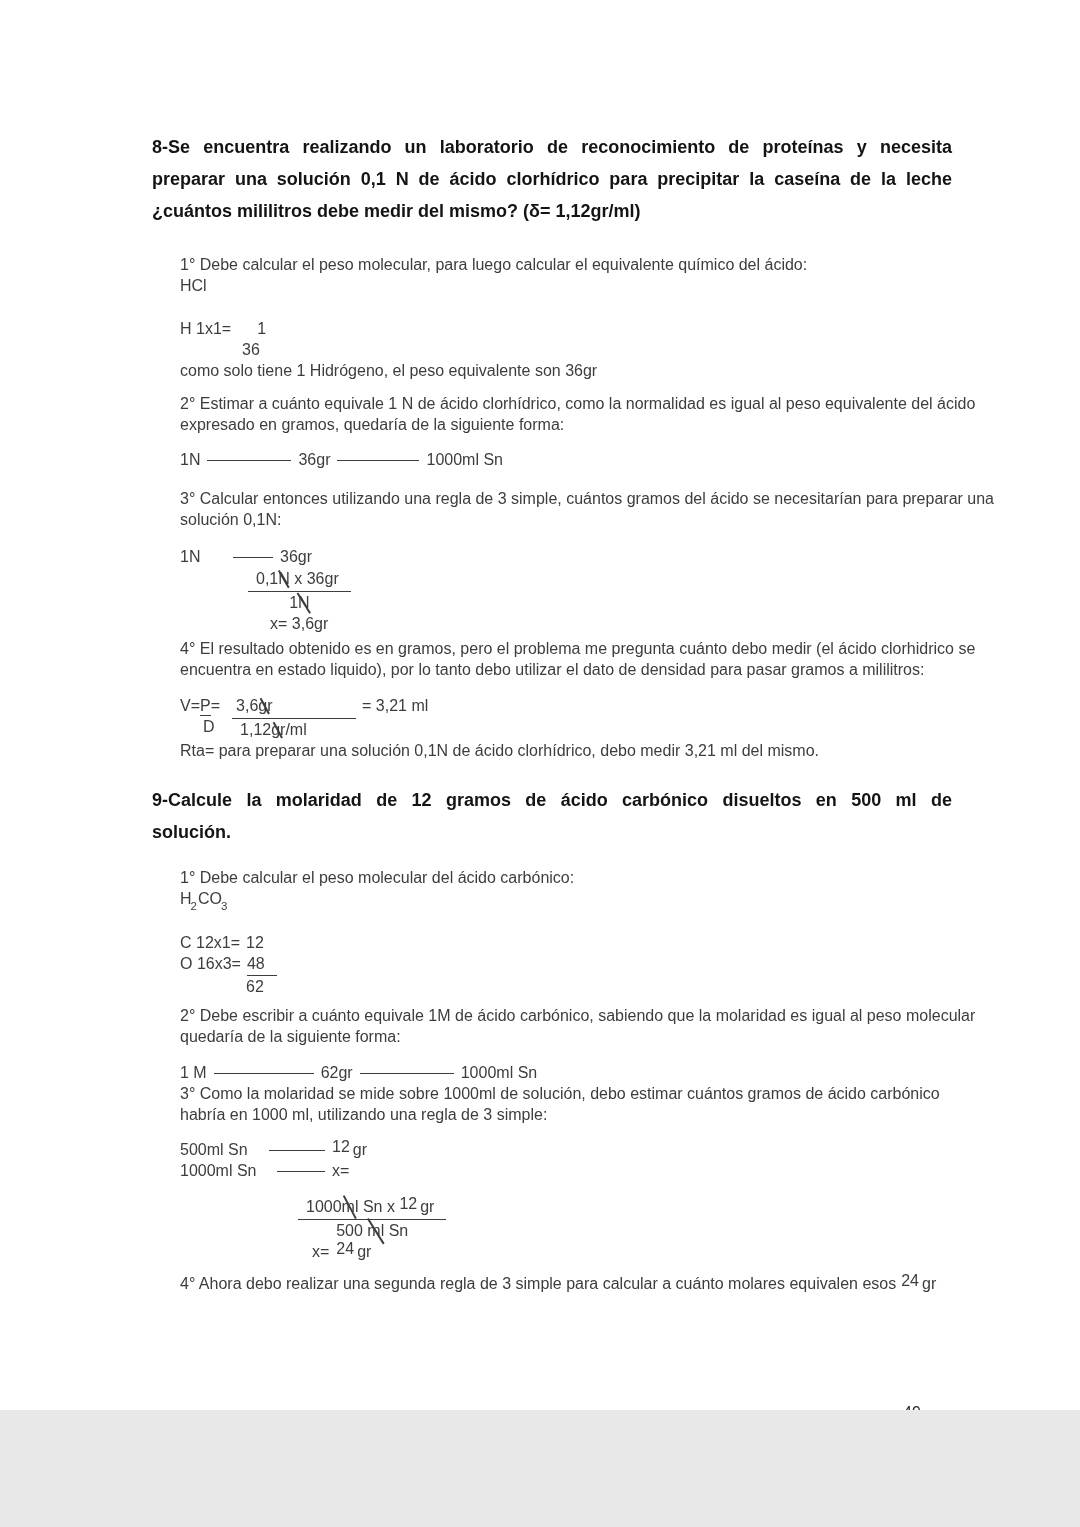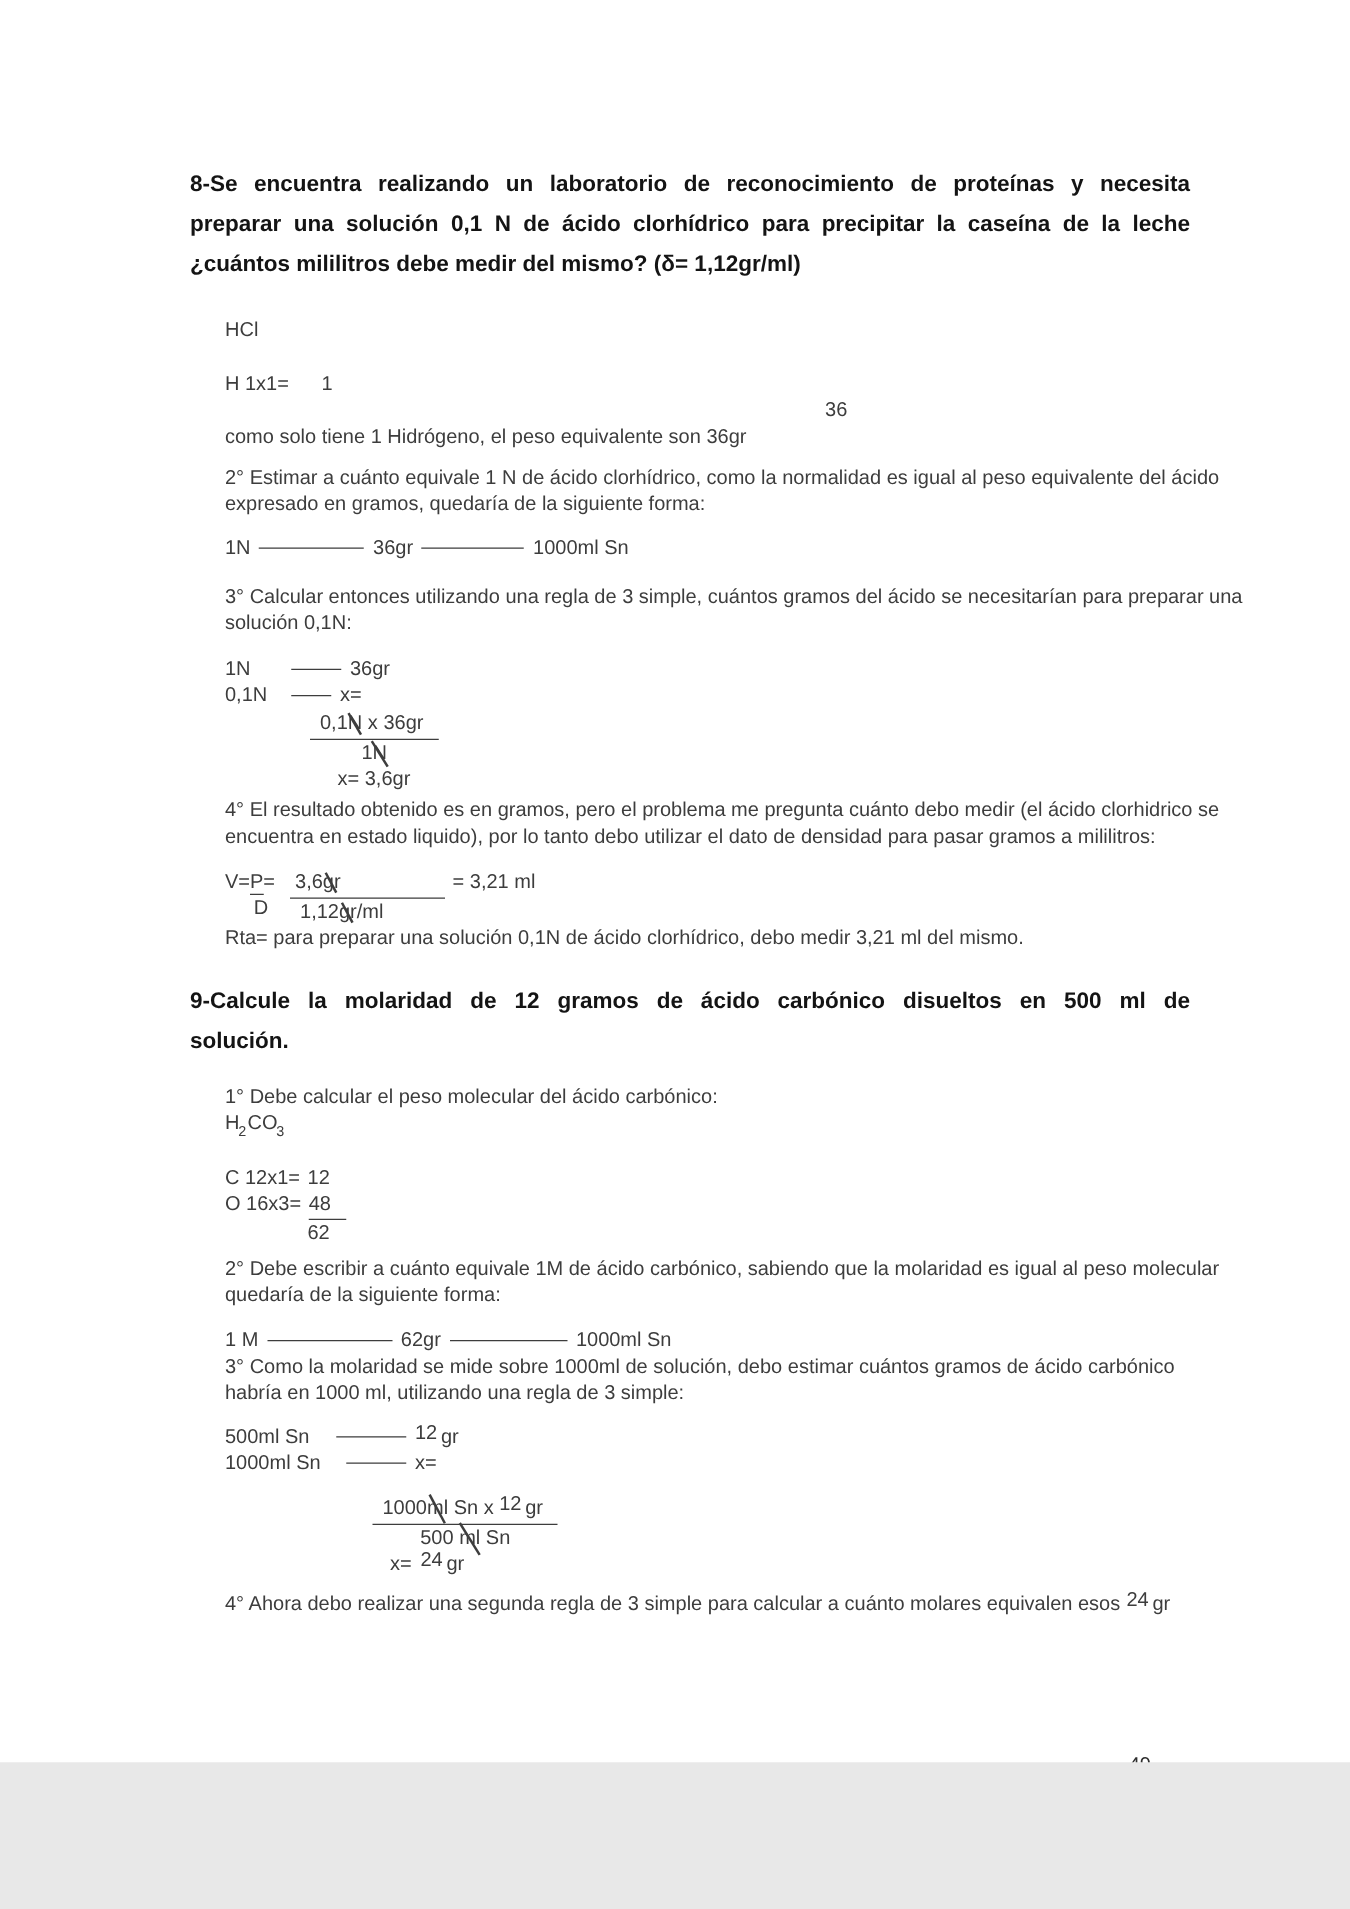--- a/index.html
+++ b/index.html
@@ -56,47 +56,45 @@
 
   <div class="phead" style="margin-top:131px;">
     <div class="jline">8-Se encuentra realizando un laboratorio de reconocimiento de proteínas y necesita</div>
     <div class="jline">preparar una solución 0,1 N de ácido clorhídrico para precipitar la caseína de la leche</div>
     <div class="lline">¿cuántos mililitros debe medir del mismo? (δ= 1,12gr/ml)</div>
   </div>
 
   <div class="content">
 
     <div class="para" style="margin-top:27px;">
+      <div>1° Debe calcular el peso molecular, para luego calcular el equivalente químico del ácido:</div>
       <div>HCl</div>
     </div>
 
     <div style="margin-top:22px;">
       <div class="row">
         <span>H 1x1=</span><span style="display:inline-block;width:26px;"></span><span>1</span>
       </div>
-      <div class="row" style="margin-left:78px;text-align:center;">
+      <div class="row" style="margin-left:62px;">
         <span>36</span>
       </div>
       <div>como solo tiene 1 Hidrógeno, el peso equivalente son 36gr</div>
     </div>
 
     <div class="para" style="margin-top:12px;">2° Estimar a cuánto equivale 1 N de ácido clorhídrico, como la normalidad es igual al peso equivalente del ácido expresado en gramos, quedaría de la siguiente forma:</div>
 
     <div class="row" style="margin-top:14px;">
       <span>1N</span><span class="dash" style="width:84px;"></span><span>36gr</span><span class="dash" style="width:82px;"></span><span>1000ml Sn</span>
     </div>
 
     <div class="para" style="margin-top:18px;">3° Calcular entonces utilizando una regla de 3 simple, cuántos gramos del ácido se necesitarían para preparar una solución 0,1N:</div>
 
     <div style="margin-top:16px;">
       <div class="row">
         <span class="lbl" style="width:46px;">1N</span><span class="dash" style="width:40px;"></span><span>36gr</span>
-      </div>
-      <div class="row">
-        <span class="lbl" style="width:46px;">0,1N</span><span class="dash" style="width:32px;"></span><span>x=</span>
       </div>
       <div class="fracwrap" style="margin-left:68px;margin-top:1px;">
         <div class="frac-top">
           <span>0,1</span><span class="strike" style="--sw:20px;--sa:60deg;">N</span><span> x 36gr</span>
         </div>
         <div class="frac-bot">
           <span>1</span><span class="strike" style="--sw:24px;--sa:58deg;">N</span>
         </div>
         <div style="padding-left:22px;">x= 3,6gr</div>
       </div>

